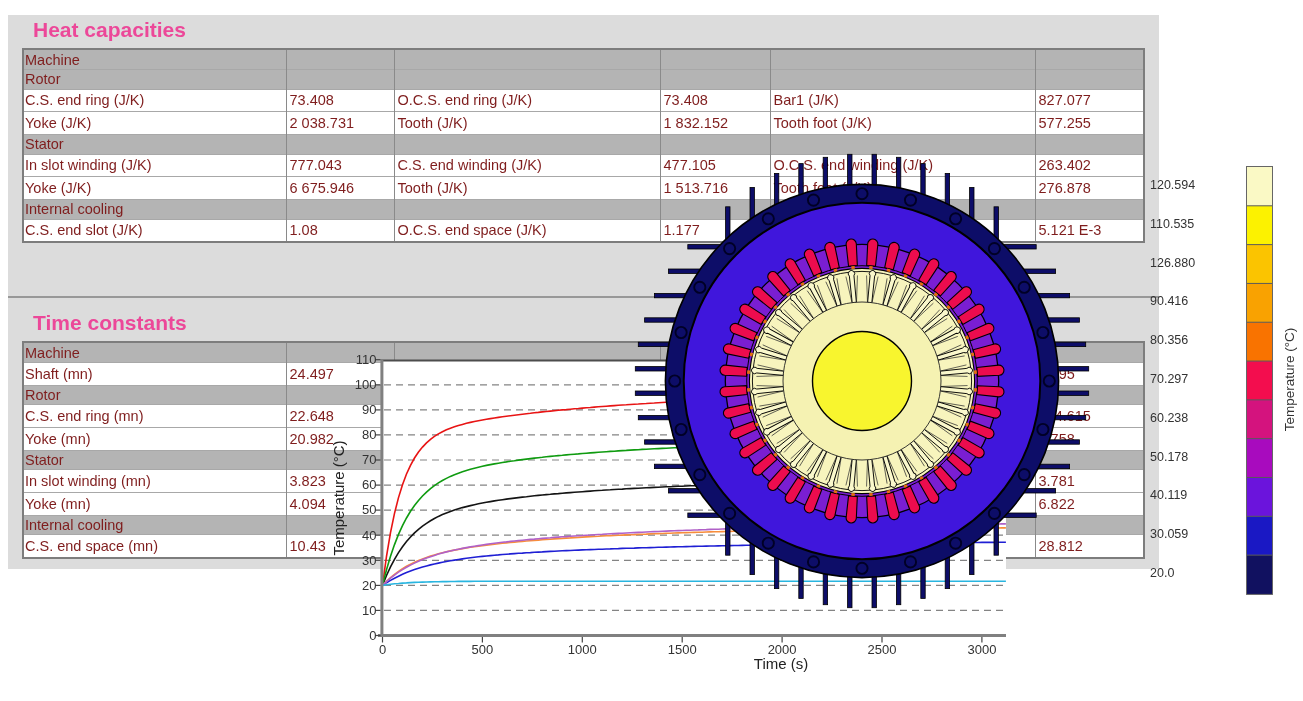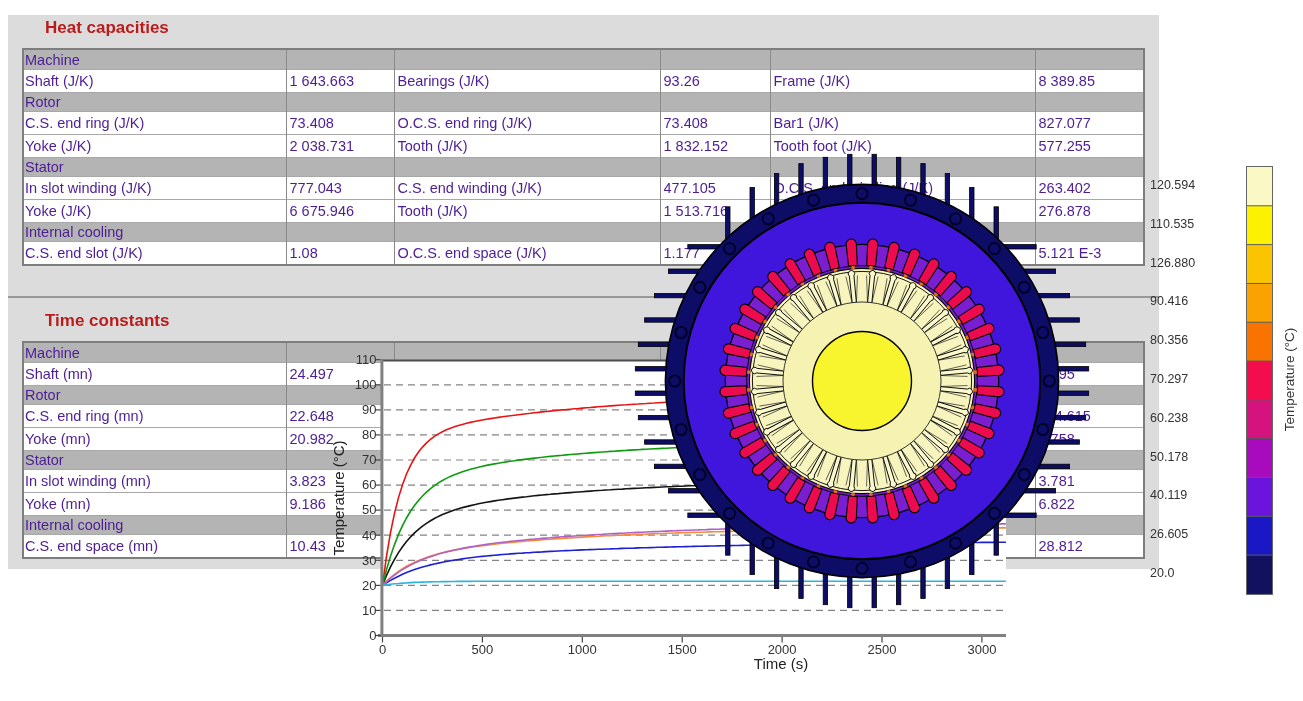--- a/index.html
+++ b/index.html
@@ -1,19 +1,19 @@
 <!DOCTYPE html>
 <html><head><meta charset="utf-8"><style>
 html,body{margin:0;padding:0;background:#fff}
 #root{position:relative;width:1303px;height:701px;overflow:hidden;background:#fff;
  font-family:"Liberation Sans",sans-serif;}
 .panel{position:absolute;left:8px;width:1150.5px;background:#dcdcdc;z-index:1}
-.title{position:absolute;left:45px;font-size:17px;font-weight:bold;color:#b91c1c;z-index:2}
+.title{position:absolute;left:33px;font-size:21px;font-weight:bold;color:#ec4899;z-index:2}
 table.dt{position:absolute;left:22px;border-collapse:collapse;table-layout:fixed;z-index:2;
- border:2px solid #7d7d7d;font-size:14.5px;color:#4c1d95}
+ border:2px solid #7d7d7d;font-size:14.5px;color:#7f1d1d}
 table.dt td{padding:0 0 0 3px;border-top:1px solid #a8a8a8;border-left:1px solid #8a8a8a;
  background:#fff;height:21.7px;overflow:hidden;white-space:nowrap}
 table.dt tr.hd td{background:#b4b4b4;height:18.6px}
 table.dt td:first-child{padding-left:1px}
 .cbl{position:absolute;left:1150px;width:88px;text-align:left;font-size:12.5px;color:#333;z-index:4}
 </style></head><body>
 <div id="root">
 <div class="panel" style="top:15px;height:281px;border-bottom:2px solid #989898"></div>
 <div class="panel" style="top:298px;height:271px"></div>
 <div class="title" style="top:18px">Heat capacities</div>
@@ -29,28 +29,20 @@
       </colgroup>
 <tbody>
         <tr class="hd">
           <td>Machine</td>
           <td></td>
           <td></td>
           <td></td>
           <td></td>
           <td></td>
         </tr>
-<tr>
-          <td>Shaft (J/K)</td>
-          <td>1 643.663</td>
-          <td>Bearings (J/K)</td>
-          <td>93.26</td>
-          <td>Frame (J/K)</td>
-          <td>8 389.85</td>
-        </tr>
 <tr class="hd">
           <td>Rotor</td>
           <td></td>
           <td></td>
           <td></td>
           <td></td>
           <td></td>
         </tr>
 <tr>
           <td>C.S. end ring (J/K)</td>
@@ -171,21 +163,21 @@
 <tr>
           <td>In slot winding (mn)</td>
           <td>3.823</td>
           <td>C.S. end winding (mn)</td>
           <td>3.795</td>
           <td>O.C.S. end winding (mn)</td>
           <td>3.781</td>
         </tr>
 <tr>
           <td>Yoke (mn)</td>
-          <td>9.186</td>
+          <td>4.094</td>
           <td>Tooth (mn)</td>
           <td>6.651</td>
           <td>Tooth foot (mn)</td>
           <td>6.822</td>
         </tr>
 <tr class="hd">
           <td>Internal cooling</td>
           <td></td>
           <td></td>
           <td></td>
@@ -566,16 +558,16 @@
 </svg>
 <div class="cbl" style="top:177.9px">120.594</div>
 <div class="cbl" style="top:216.7px">110.535</div>
 <div class="cbl" style="top:255.5px">126.880</div>
 <div class="cbl" style="top:294.3px">90.416</div>
 <div class="cbl" style="top:333.1px">80.356</div>
 <div class="cbl" style="top:372.0px">70.297</div>
 <div class="cbl" style="top:410.8px">60.238</div>
 <div class="cbl" style="top:449.6px">50.178</div>
 <div class="cbl" style="top:488.4px">40.119</div>
-<div class="cbl" style="top:527.2px">26.605</div>
+<div class="cbl" style="top:527.2px">30.059</div>
 <div class="cbl" style="top:566.0px">20.0</div>
 <div style="position:absolute;left:1219px;top:372px;width:140px;text-align:center;font-size:13.5px;color:#333;transform:rotate(-90deg);z-index:4">Temperature (°C)</div>
 </div>
 
 </body></html>

